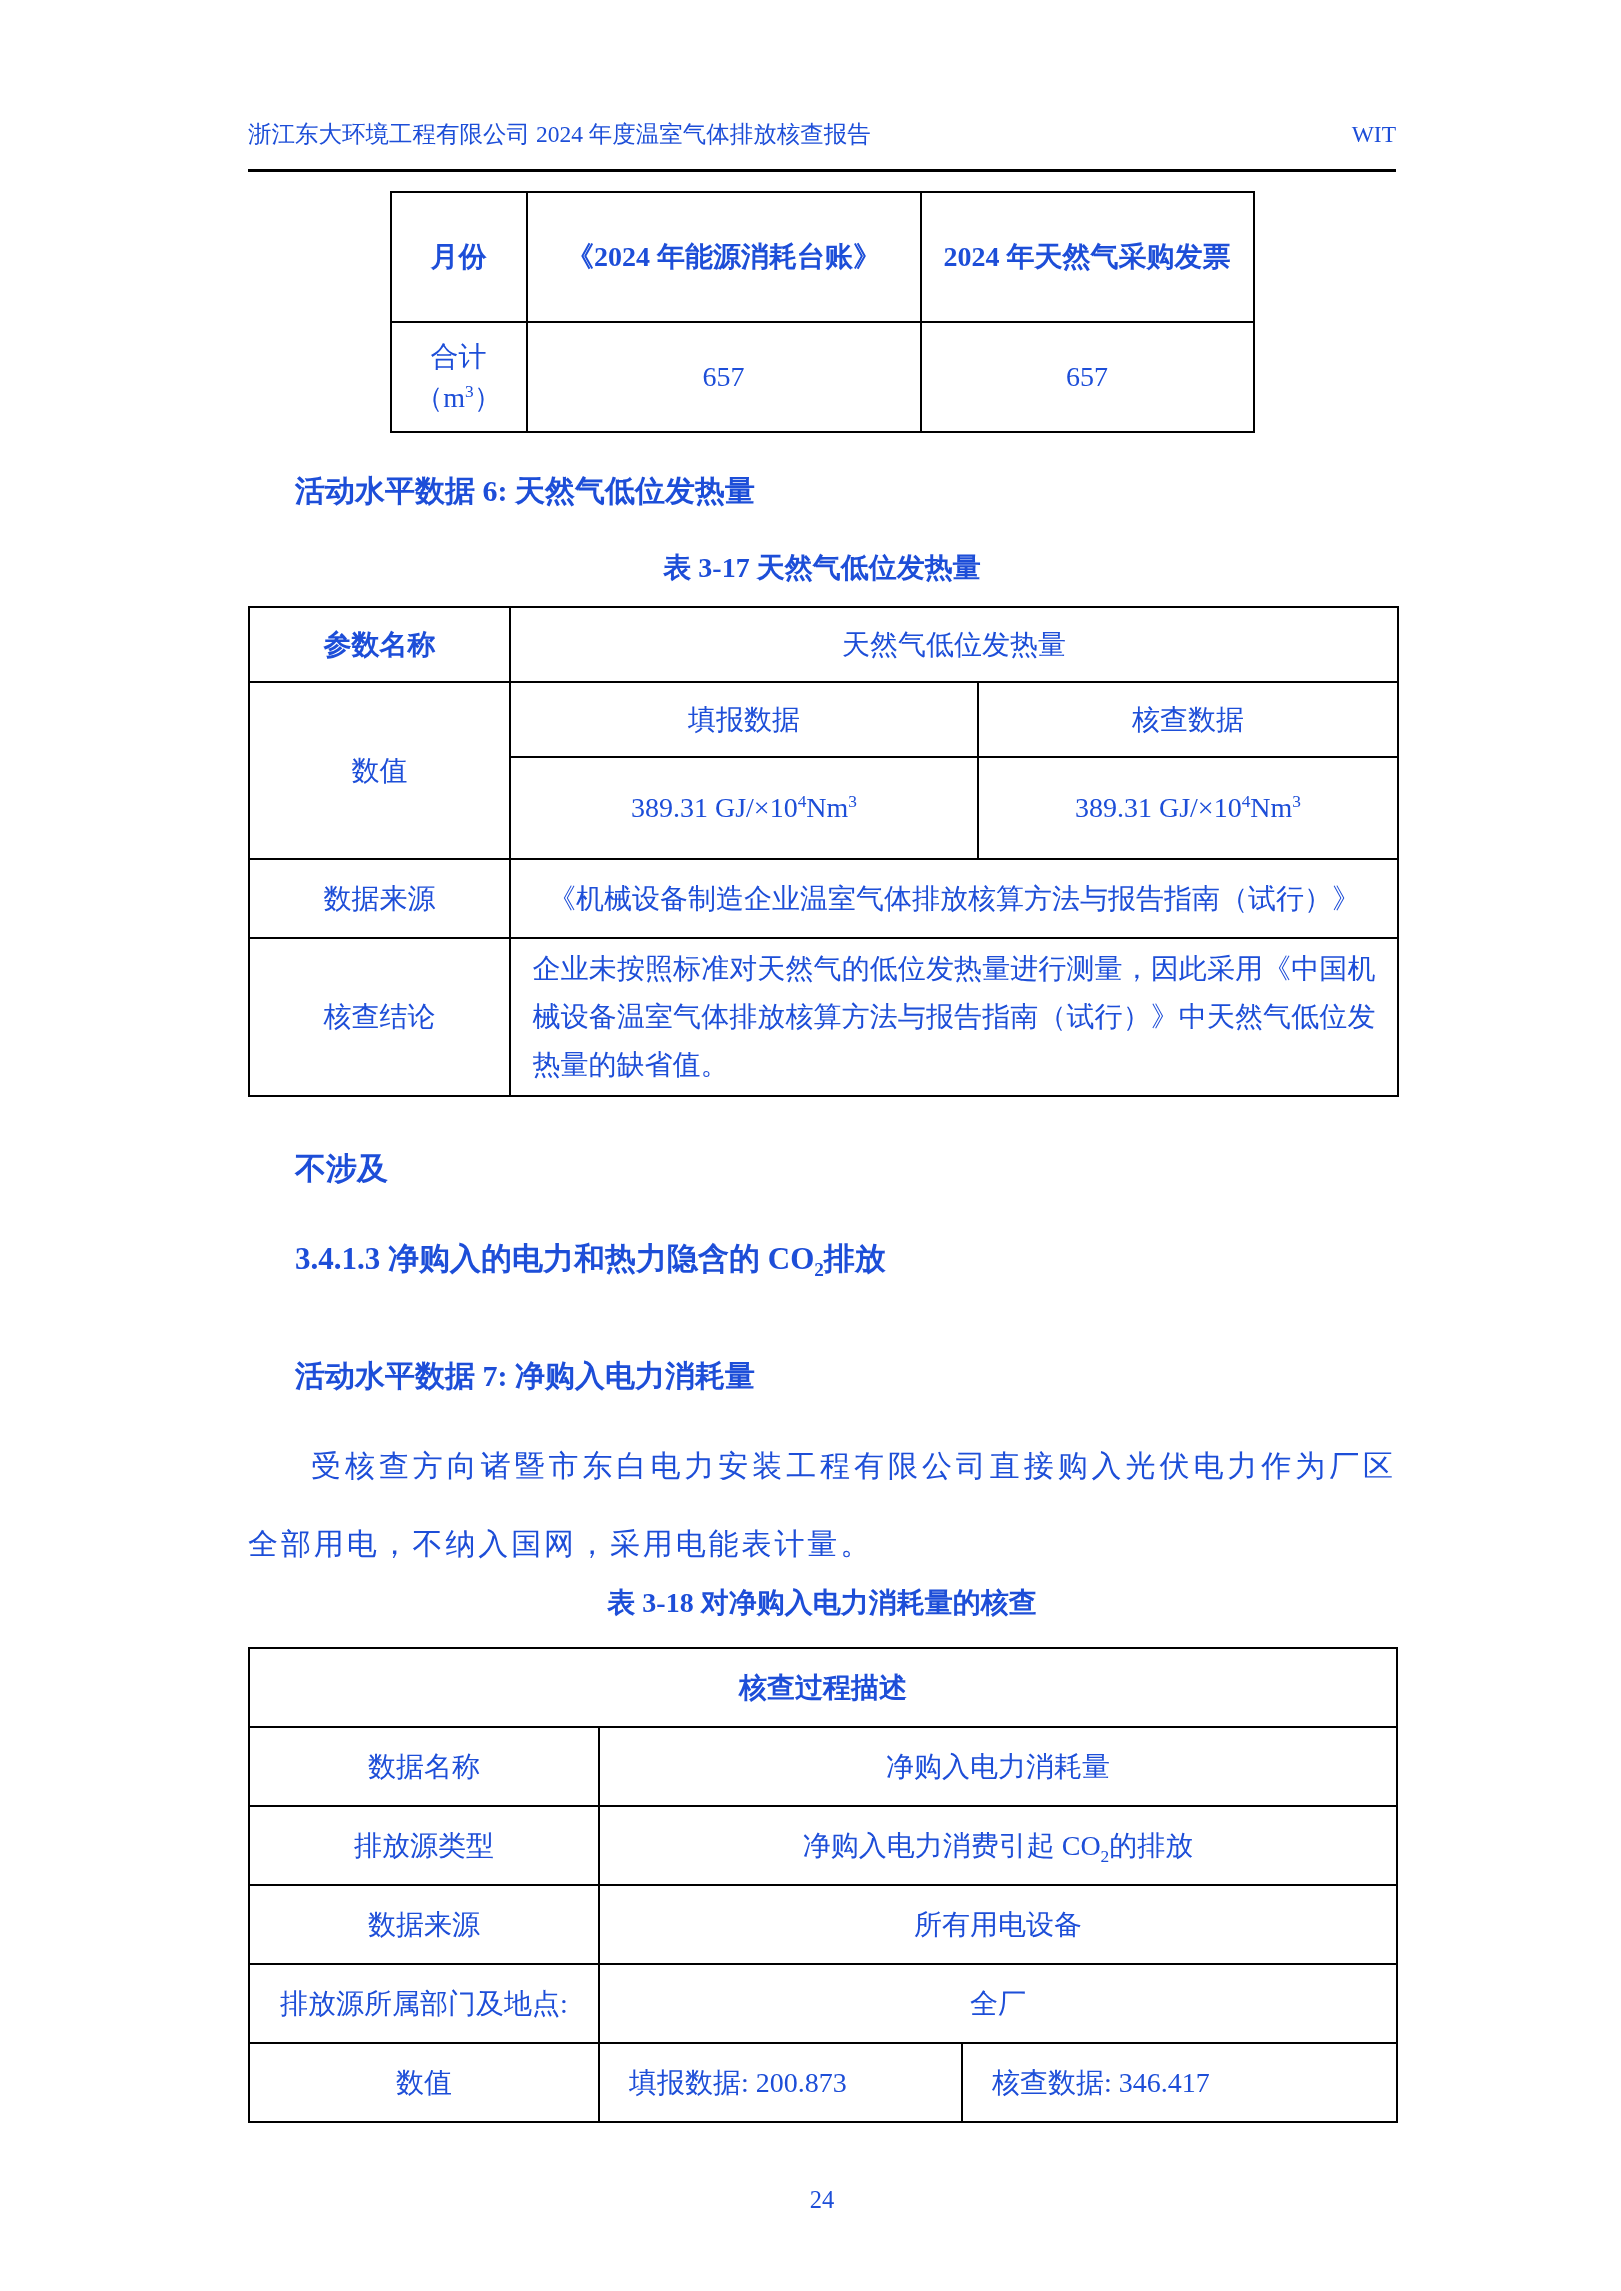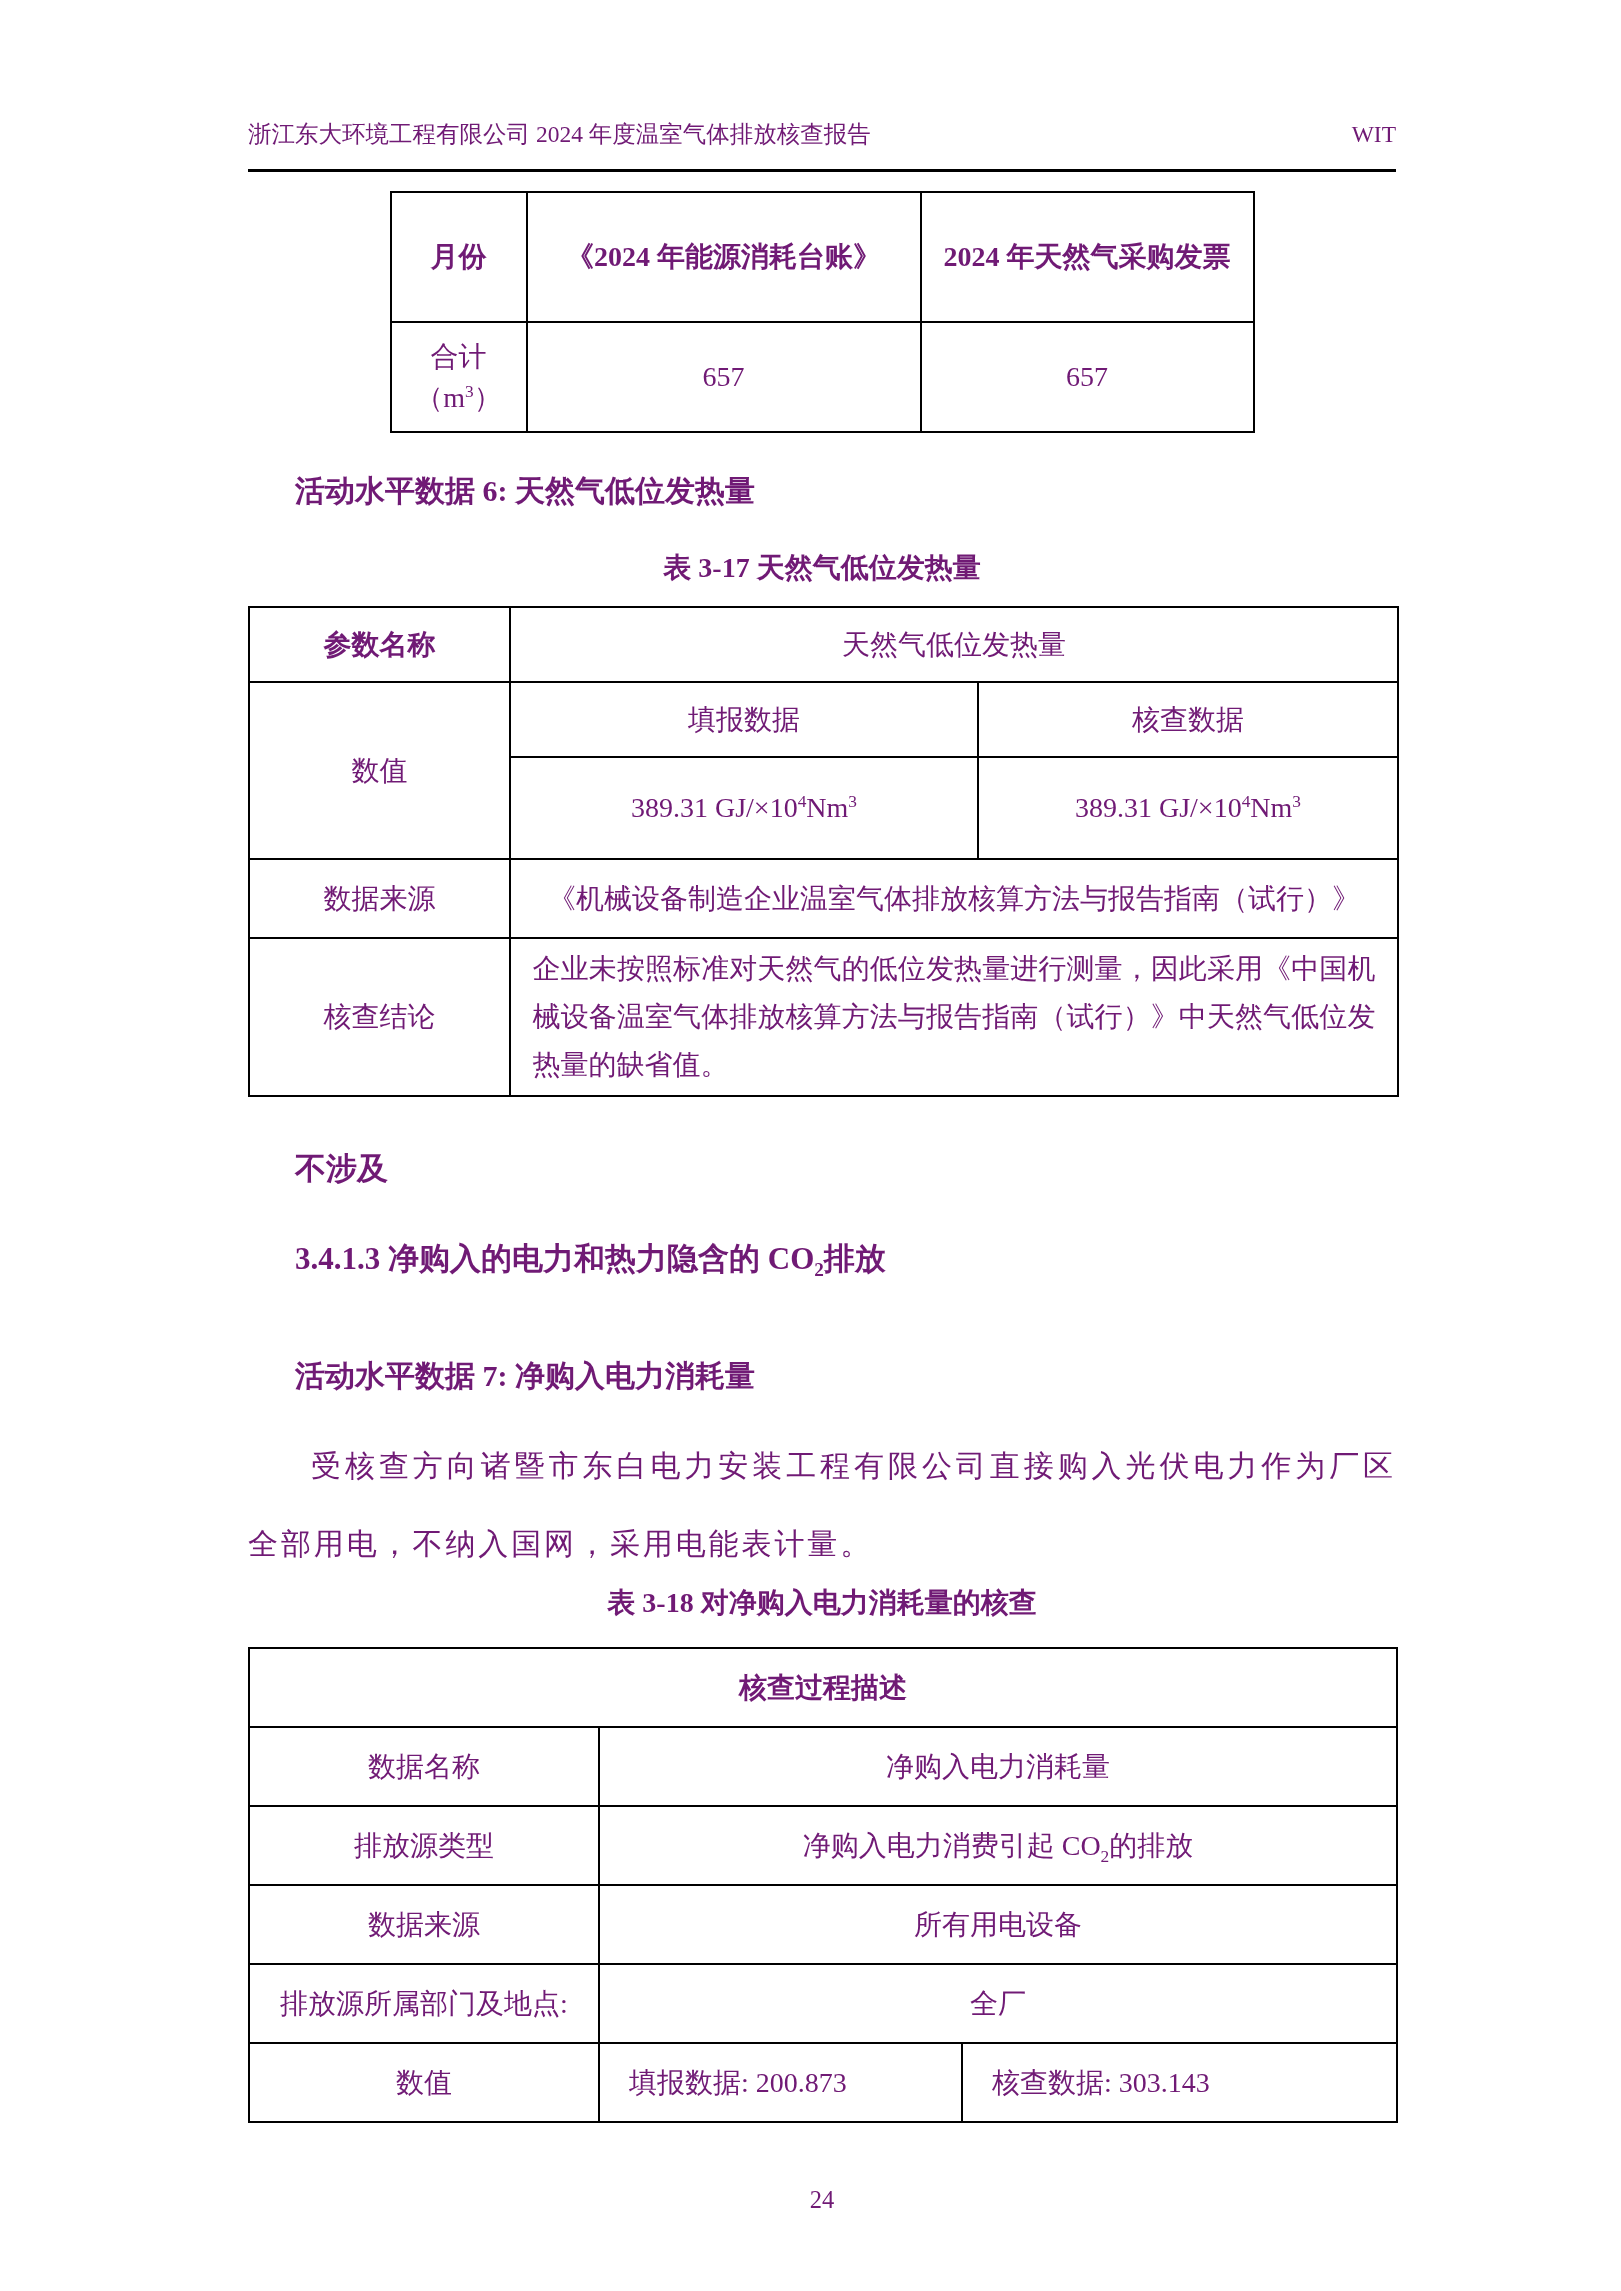--- a/index.html
+++ b/index.html
@@ -1,20 +1,20 @@
 <!DOCTYPE html>
 <html><head>
 <meta charset="utf-8">
 <style>
   html,body { margin:0; padding:0; background:#e8e8e8; }
   .page {
     width:1621px; height:2292px;
     margin:0 auto;
     background:#ffffff;
-    color:#701a75;
+    color:#1d4ed8;
     font-family:"Liberation Serif","DejaVu Serif",serif;
     overflow:hidden;
     box-sizing:border-box;
   }
   .content { padding:0 225px 0 248px; }
 
   
   .page-header {
     padding-top:120px;
     display:flex;
@@ -195,21 +195,21 @@
         <td>数据来源</td>
         <td colspan="2">所有用电设备</td>
       </tr>
       <tr>
         <td>排放源所属部门及地点:</td>
         <td colspan="2">全厂</td>
       </tr>
       <tr>
         <td>数值</td>
         <td class="leftcell">填报数据: 200.873</td>
-        <td class="leftcell">核查数据: 303.143</td>
+        <td class="leftcell">核查数据: 346.417</td>
       </tr>
     </tbody>
       </table>
 
     <div class="page-footer">24</div>
 
   </div>
 </div>
 
 

